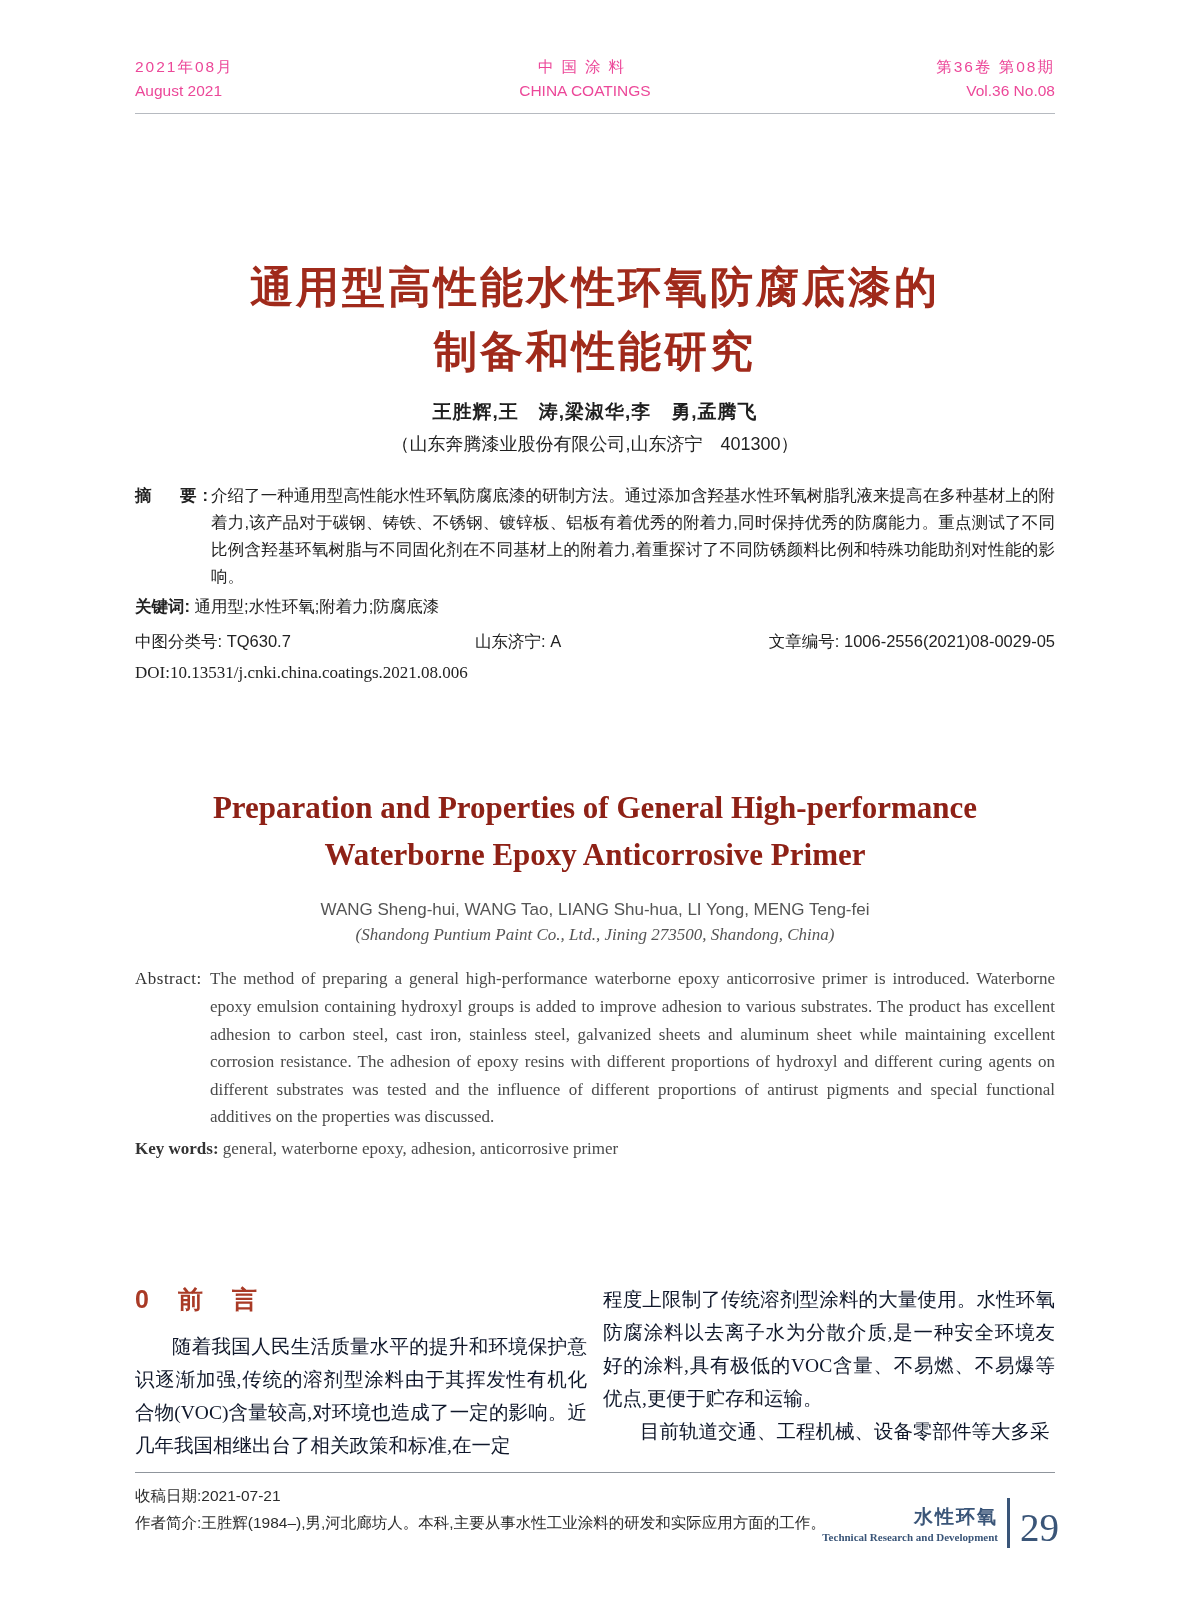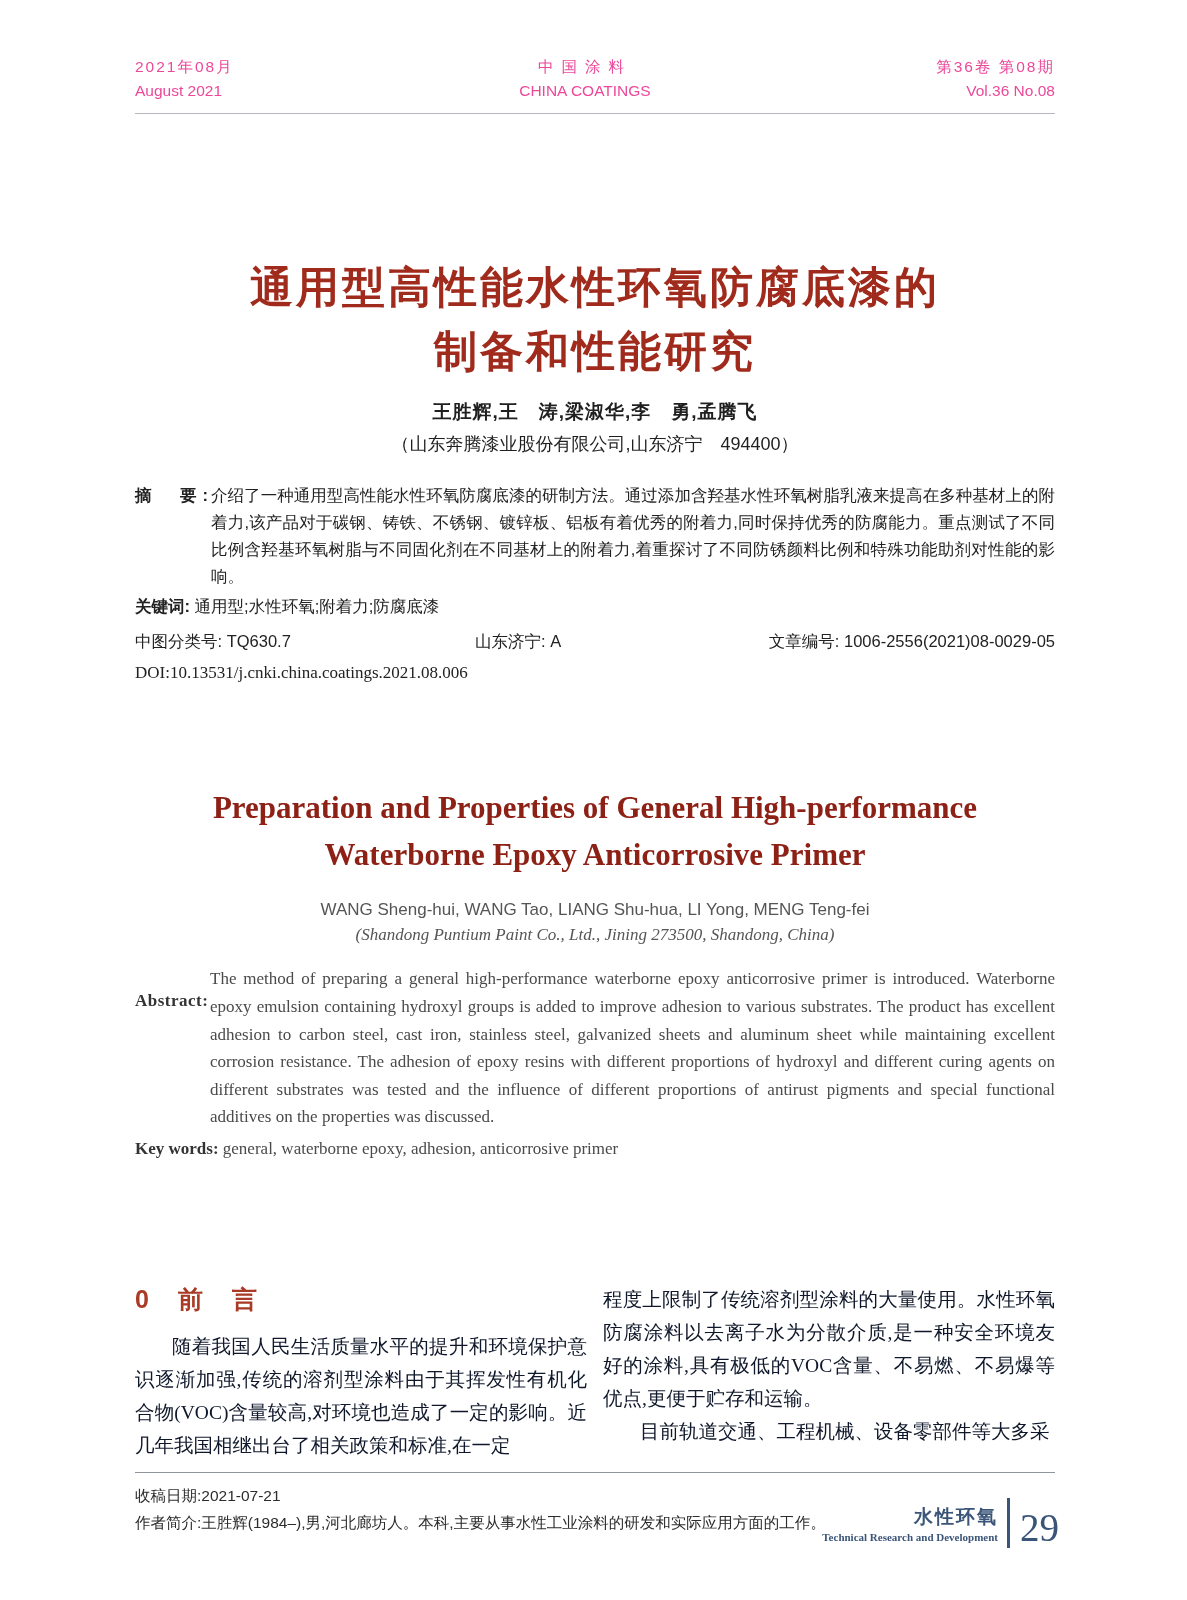--- a/index.html
+++ b/index.html
@@ -54,21 +54,21 @@
     color:#8e2116;
     font-family:"Liberation Serif",serif;
     font-size:31px;font-weight:bold;line-height:1.5;
   }
   .en-authors{margin-top:22px;text-align:center;font-size:17px;color:#555;}
   .en-affil{margin-top:5px;text-align:center;font-size:17px;color:#555;
     font-family:"Liberation Serif",serif;font-style:italic;}
   .abstract-en{position:relative;margin-top:20px;padding-left:75px;
     font-family:"Liberation Serif",serif;font-size:17px;line-height:1.62;
     color:#4a4a4a;text-align:justify;}
-  .abstract-en .lbl{position:absolute;left:0;top:0;font-weight:bold;color:#333;letter-spacing:.5px;margin-top:22px;}
+  .abstract-en .lbl{position:absolute;left:0;top:0;font-weight:normal;color:#333;letter-spacing:.5px;}
   .kw-en{margin-top:8px;font-family:"Liberation Serif",serif;font-size:17px;color:#4a4a4a;}
   .kw-en .lbl{font-weight:bold;color:#333;}
   
   .intro{margin-top:124px;display:flex;gap:16px;}
   .intro .col{flex:1;min-width:0;}
   .sec-heading{margin:0 0 14px 0;color:#a93a26;font-size:25px;font-weight:bold;letter-spacing:2px;}
   .body-p{margin:0;font-size:19.5px;line-height:1.7;color:#0f172a;text-align:justify;
     font-family:"Liberation Serif",serif;}
   .body-p.indent{text-indent:1.9em;}
   
@@ -102,21 +102,21 @@
     </div>
   </div>
   <hr class="header-rule">
 
   <h1 class="cn-title">
     <span>通用型高性能水性环氧防腐底漆的</span><br>
     <span>制备和性能研究</span>
   </h1>
 
   <div class="authors-cn">王胜辉,王　涛,梁淑华,李　勇,孟腾飞</div>
-  <div class="affil-cn">（山东奔腾漆业股份有限公司,山东济宁　494400）</div>
+  <div class="affil-cn">（山东奔腾漆业股份有限公司,山东济宁　401300）</div>
 
   <div class="abstract-cn">
     <span class="lbl">摘　要:</span>
     <span>介绍了一种通用型高性能水性环氧防腐底漆的研制方法。通过添加含羟基水性环氧树脂乳液来提高在多种基材上的附着力,该产品对于碳钢、铸铁、不锈钢、镀锌板、铝板有着优秀的附着力,同时保持优秀的防腐能力。重点测试了不同比例含羟基环氧树脂与不同固化剂在不同基材上的附着力,着重探讨了不同防锈颜料比例和特殊功能助剂对性能的影响。</span>
   </div>
 
   <div class="kw-cn">
     <span class="lbl">关键词:</span><span> 通用型;水性环氧;附着力;防腐底漆</span>
   </div>
 

